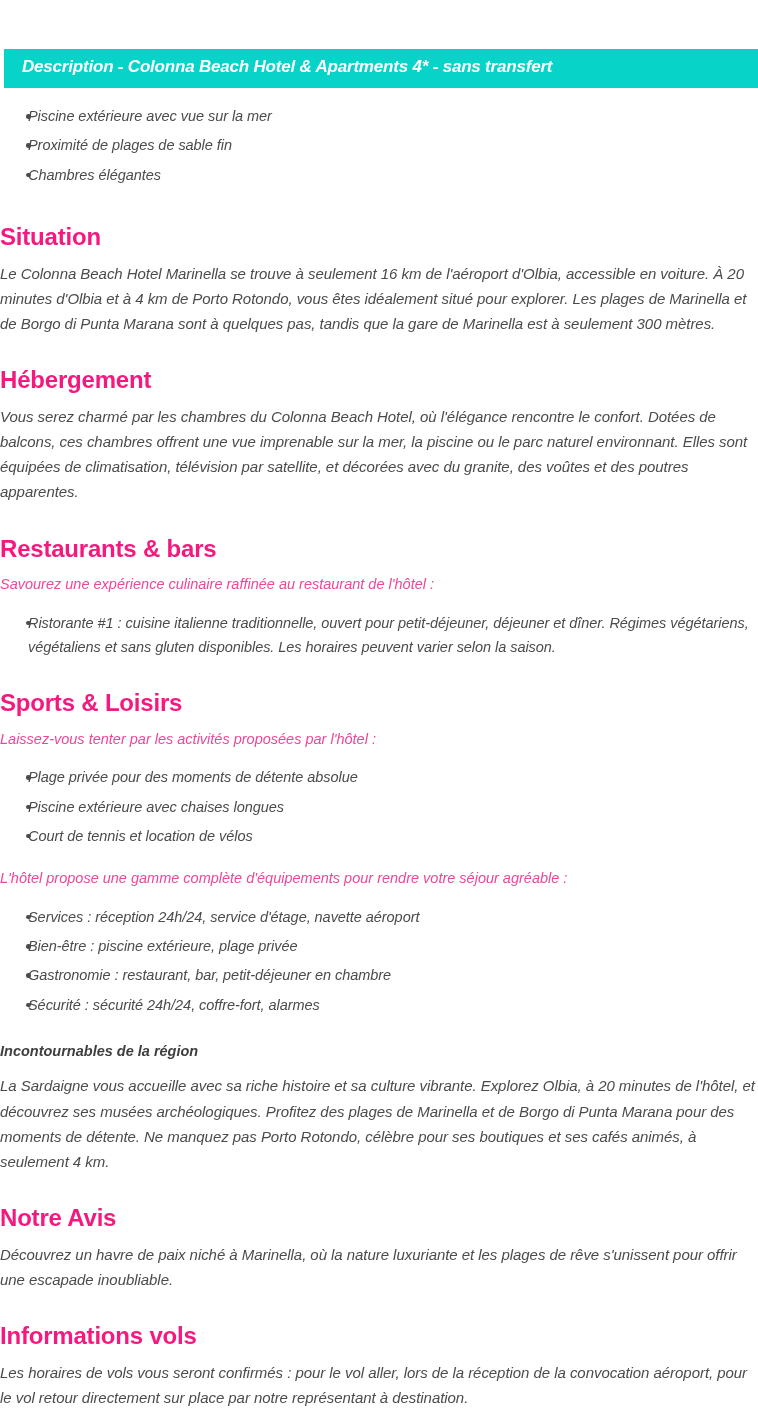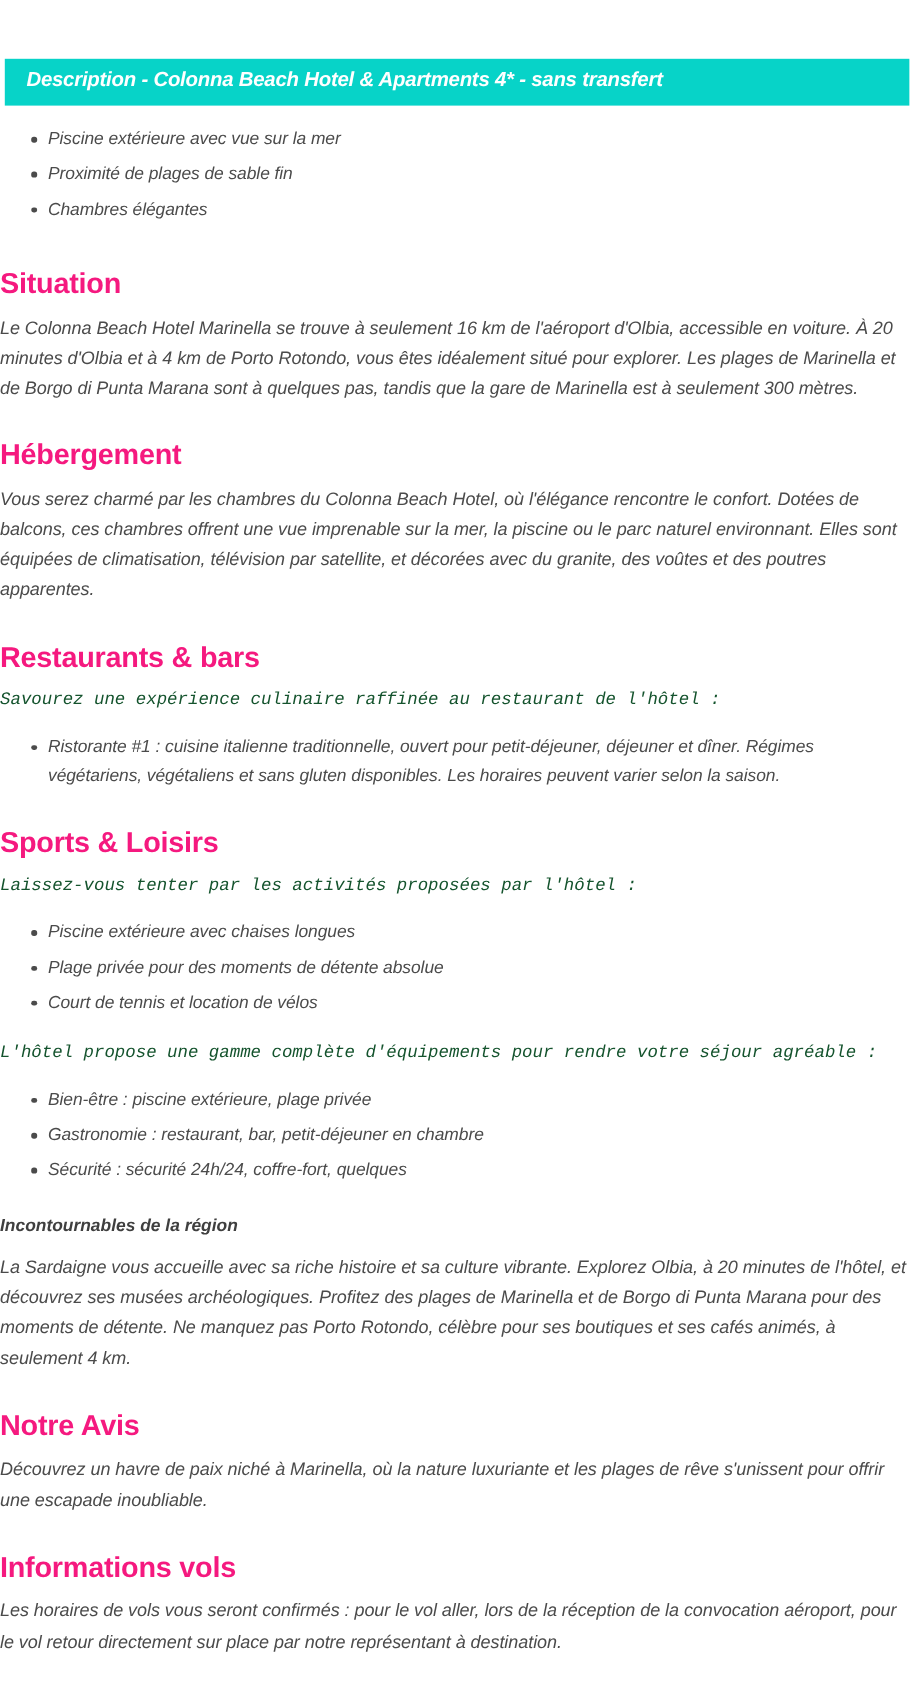--- a/index.html
+++ b/index.html
@@ -73,23 +73,22 @@
   }
 
   p.para + p.para {
     margin-top: 0;
   }
 
   p.lead {
     font-size: 14.5px;
     font-style: italic;
     line-height: 1.68;
-    color: #14532d;
+    color: #ec4899;
     margin: 0;
-    font-family: Liberation Mono, monospace;
   }
 
   h3.sub-heading {
     font-size: 14.5px;
     font-style: italic;
     font-weight: bold;
     line-height: 1.68;
     color: #3f3f3f;
     margin: 22px 0 0 0;
     padding: 0;
@@ -102,21 +101,21 @@
   }
   ul.bullets.tight { margin-top: 2px; }
   ul.bullets.spaced { margin-top: 14px; }
 
   ul.bullets > li {
     position: relative;
     font-size: 14.5px;
     font-style: italic;
     line-height: 1.68;
     color: #4b4b4b;
-    padding-left: 40px;
+    padding-left: 28px;
     margin: 0 0 5px 0;
     letter-spacing: -0.05px;
   }
   ul.bullets > li:last-child { margin-bottom: 0; }
 
   ul.bullets > li::before {
     content: "";
     position: absolute;
     left: 26px;
     top: 10px;
@@ -163,42 +162,45 @@
     <ul class="bullets spaced">
       <li>
         <span>Ristorante #1 : cuisine italienne traditionnelle, ouvert pour petit-déjeuner, déjeuner et dîner. Régimes végétariens, végétaliens et sans gluten disponibles. Les horaires peuvent varier selon la saison.</span>
       </li>
     </ul>
 
     <h2 class="section-heading" style="color: rgb(245, 25, 127);">Sports &amp; Loisirs</h2>
     <p class="lead">Laissez-vous tenter par les activités proposées par l'hôtel :</p>
     <ul class="bullets spaced">
       <li>
+        <span>Plage privée pour des moments de détente absolue</span>
+      </li>
+      <li>
         <span>Piscine extérieure avec chaises longues</span>
-      </li>
-      <li>
-        <span>Plage privée pour des moments de détente absolue</span>
       </li>
       <li>
         <span>Court de tennis et location de vélos</span>
       </li>
     </ul>
 
     <div class="gap-md"></div>
 
     <p class="lead">L'hôtel propose une gamme complète d'équipements pour rendre votre séjour agréable :</p>
     <ul class="bullets spaced">
       <li>
+        <span>Services : réception 24h/24, service d'étage, navette aéroport</span>
+      </li>
+      <li>
         <span>Bien-être : piscine extérieure, plage privée</span>
       </li>
       <li>
         <span>Gastronomie : restaurant, bar, petit-déjeuner en chambre</span>
       </li>
       <li>
-        <span>Sécurité : sécurité 24h/24, coffre-fort, quelques</span>
+        <span>Sécurité : sécurité 24h/24, coffre-fort, alarmes</span>
       </li>
     </ul>
 
     <h3 class="sub-heading">Incontournables de la région</h3>
 
     <div class="gap-sm"></div>
 
     <p class="para">La Sardaigne vous accueille avec sa riche histoire et sa culture vibrante. Explorez Olbia, à 20 minutes de l'hôtel, et découvrez ses musées archéologiques. Profitez des plages de Marinella et de Borgo di Punta Marana pour des moments de détente. Ne manquez pas Porto Rotondo, célèbre pour ses boutiques et ses cafés animés, à seulement 4 km.</p>
 
     <h2 class="section-heading" style="color: rgb(245, 25, 127);">Notre Avis</h2>

